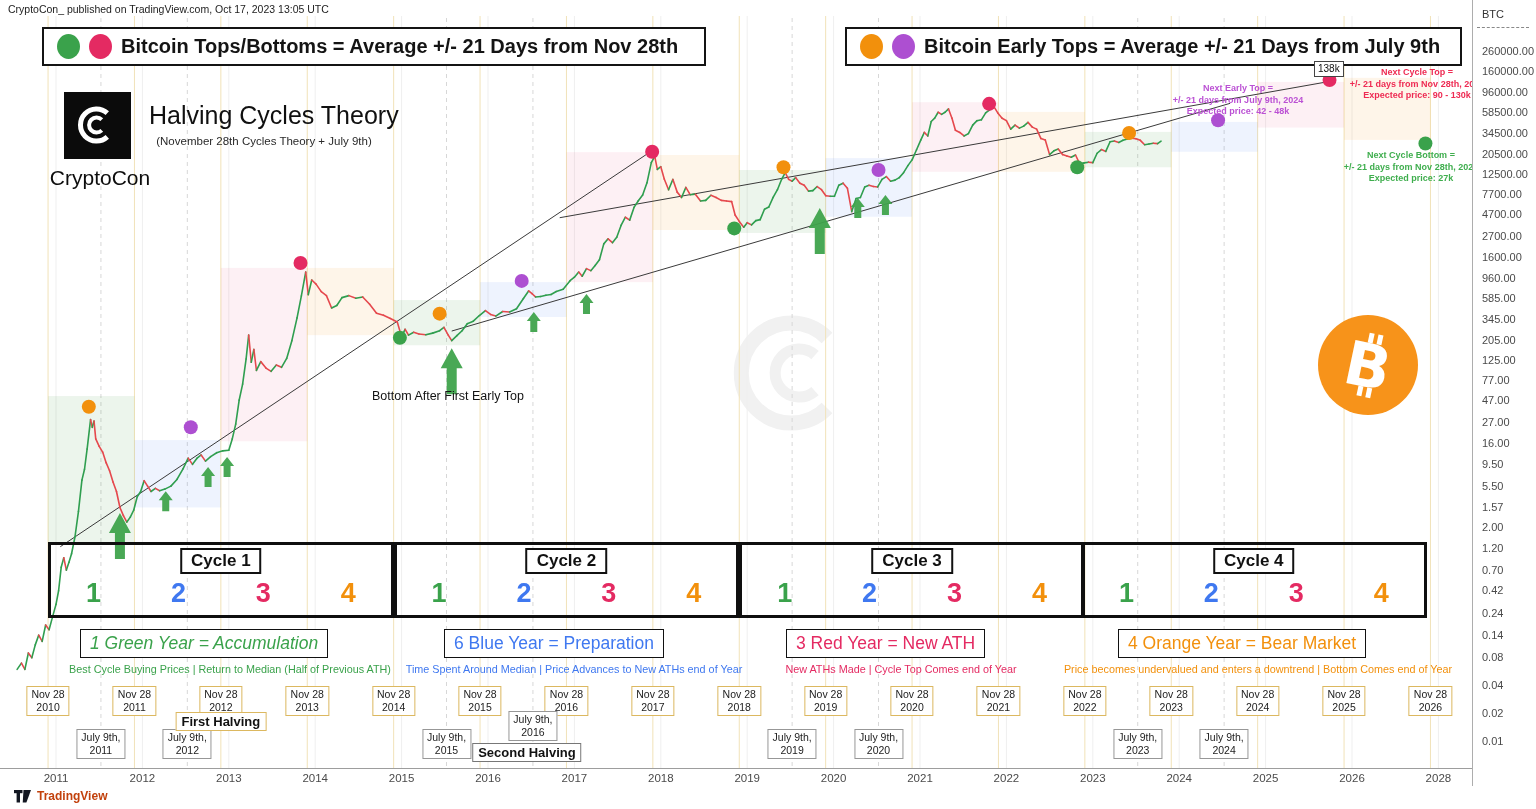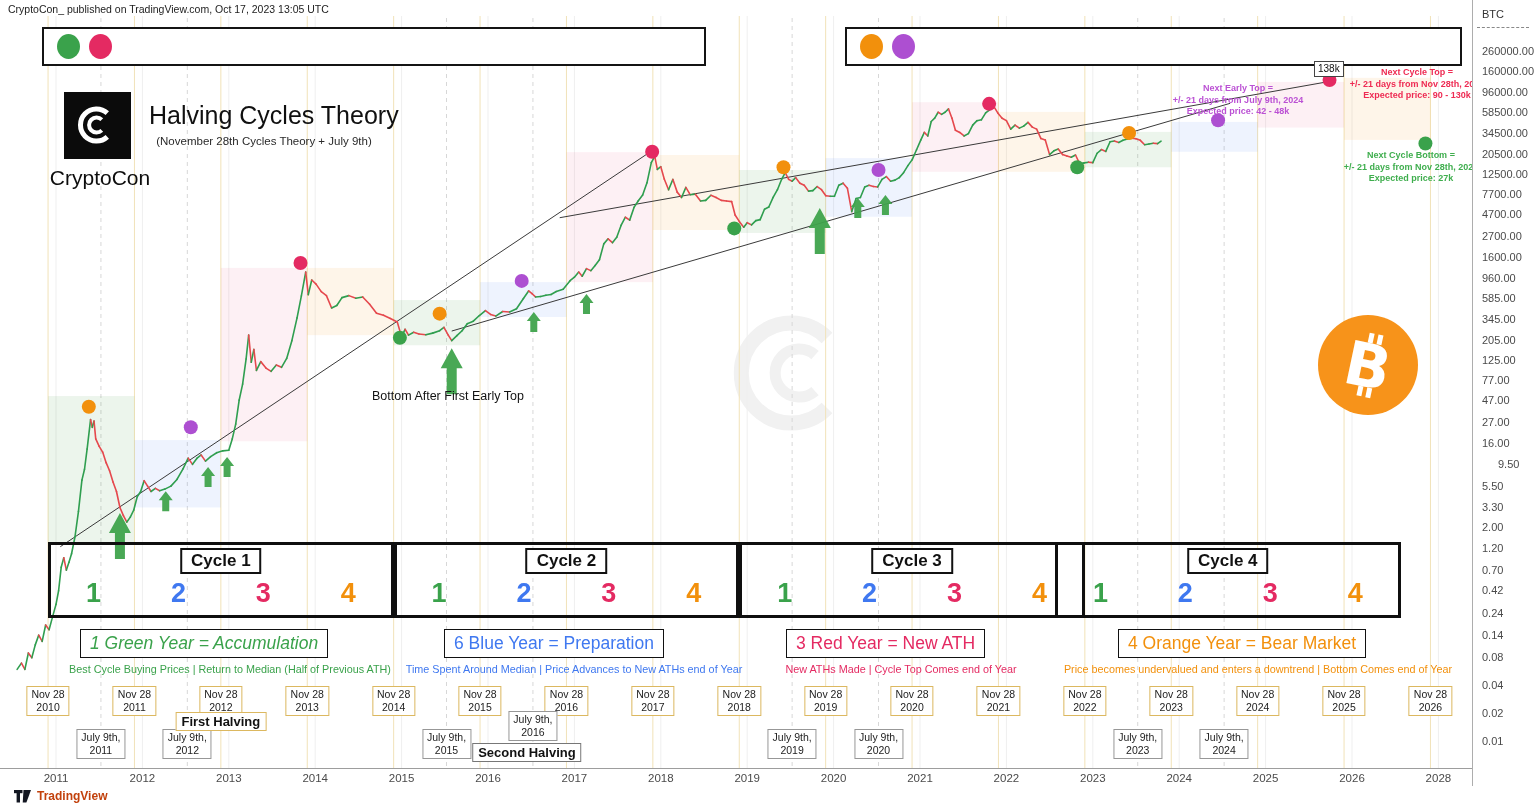--- a/index.html
+++ b/index.html
@@ -436,21 +436,21 @@
       <div class="cycle-num" style="left: 62.5%; color: rgb(228, 42, 98);">3</div>
       <div class="cycle-num" style="left: 87.5%; color: rgb(242, 144, 12);">4</div>
     </div>
     <div class="cycle-box" style="left: 739.251px; width: 345.6px;">
       <div class="cycle-title">Cycle 3</div>
       <div class="cycle-num" style="left: 12.5%; color: rgb(58, 162, 75);">1</div>
       <div class="cycle-num" style="left: 37.5%; color: rgb(63, 120, 240);">2</div>
       <div class="cycle-num" style="left: 62.5%; color: rgb(228, 42, 98);">3</div>
       <div class="cycle-num" style="left: 87.5%; color: rgb(242, 144, 12);">4</div>
     </div>
-    <div class="cycle-box" style="left: 1055px; width: 345.6px; text-align: right;">
+    <div class="cycle-box" style="left: 1081px; width: 345.6px; text-align: right;">
       <div class="cycle-title">Cycle 4</div>
       <div class="cycle-num" style="left: 12.5%; color: rgb(58, 162, 75);">1</div>
       <div class="cycle-num" style="left: 37.5%; color: rgb(63, 120, 240);">2</div>
       <div class="cycle-num" style="left: 62.5%; color: rgb(228, 42, 98);">3</div>
       <div class="cycle-num" style="left: 87.5%; color: rgb(242, 144, 12);">4</div>
     </div>
     <div class="nov-label" style="position: absolute; top: 686px; left: 48.0512px;">Nov 28
 2010</div>
     <div class="nov-label" style="position: absolute; top: 686px; left: 134.451px;">Nov 28
 2011</div>
@@ -519,24 +519,26 @@
     <div class="year-label" style="position: absolute; left: 1265.6px;">2025</div>
     <div class="year-label" style="position: absolute; left: 1352px;">2026</div>
     <div class="year-label" style="position: absolute; left: 1438.4px;">2028</div>
   </div>
 
 <div id="publish-line" class="abs">CryptoCon_ published on TradingView.com, Oct 17, 2023 13:05 UTC</div>
 
 <div id="legend-1" class="abs legend-box">
   <span class="dot" style="background: rgb(58, 162, 75);"></span>
   <span class="dot" style="background: rgb(228, 42, 98);"></span>
+  <span>Bitcoin Tops/Bottoms = Average +/- 21 Days from Nov 28th</span>
 </div>
 <div id="legend-2" class="abs legend-box">
   <span class="dot" style="background: rgb(242, 144, 12);"></span>
   <span class="dot" style="background: rgb(173, 79, 209);"></span>
+  <span>Bitcoin  Early Tops = Average +/- 21 Days from July 9th</span>
 </div>
 
 <svg id="brand-logo" class="abs" width="67" height="67">
   <rect x="0" y="0" width="67" height="67" fill="#0b0b0b"></rect>
   <path d="M43.3,21.2 A16,16 0 1 0 43.3,44.8" fill="none" stroke="#fff" stroke-width="5"></path>
   <path d="M37.8,27.6 A7.5,7.5 0 1 0 37.8,38.4" fill="none" stroke="#fff" stroke-width="4"></path>
 </svg>
 <div id="brand-title" class="abs">Halving Cycles Theory</div>
 <div id="brand-subtitle" class="abs">(November 28th Cycles Theory + July 9th)</div>
 <div id="brand-name" class="abs">CryptoCon</div>
@@ -591,23 +593,23 @@
     <div class="ax-label" style="left: 9px; top: 251.146px;">1600.00</div>
     <div class="ax-label" style="left: 9px; top: 271.783px;">960.00</div>
     <div class="ax-label" style="left: 9px; top: 291.794px;">585.00</div>
     <div class="ax-label" style="left: 9px; top: 313.128px;">345.00</div>
     <div class="ax-label" style="left: 9px; top: 334.158px;">205.00</div>
     <div class="ax-label" style="left: 9px; top: 354.143px;">125.00</div>
     <div class="ax-label" style="left: 9px; top: 373.717px;">77.00</div>
     <div class="ax-label" style="left: 9px; top: 393.661px;">47.00</div>
     <div class="ax-label" style="left: 9px; top: 416.055px;">27.00</div>
     <div class="ax-label" style="left: 9px; top: 437.195px;">16.00</div>
-    <div class="ax-label" style="left: 9px; top: 458.255px; margin-left: 16px;">9.50</div>
+    <div class="ax-label" style="left: 9px; top: 458.255px;">9.50</div>
     <div class="ax-label" style="left: 9px; top: 480.335px;">5.50</div>
-    <div class="ax-label" style="left: 9px; top: 500.973px;">3.30</div>
+    <div class="ax-label" style="left: 9px; top: 500.973px;">1.57</div>
     <div class="ax-label" style="left: 9px; top: 521.204px;">2.00</div>
     <div class="ax-label" style="left: 9px; top: 541.841px;">1.20</div>
     <div class="ax-label" style="left: 9px; top: 563.617px;">0.70</div>
     <div class="ax-label" style="left: 9px; top: 584.254px;">0.42</div>
     <div class="ax-label" style="left: 9px; top: 606.863px;">0.24</div>
     <div class="ax-label" style="left: 9px; top: 628.638px;">0.14</div>
     <div class="ax-label" style="left: 9px; top: 651.247px;">0.08</div>
     <div class="ax-label" style="left: 9px; top: 679.25px;">0.04</div>
     <div class="ax-label" style="left: 9px; top: 707.253px;">0.02</div>
     <div class="ax-label" style="left: 9px; top: 735.256px;">0.01</div>

